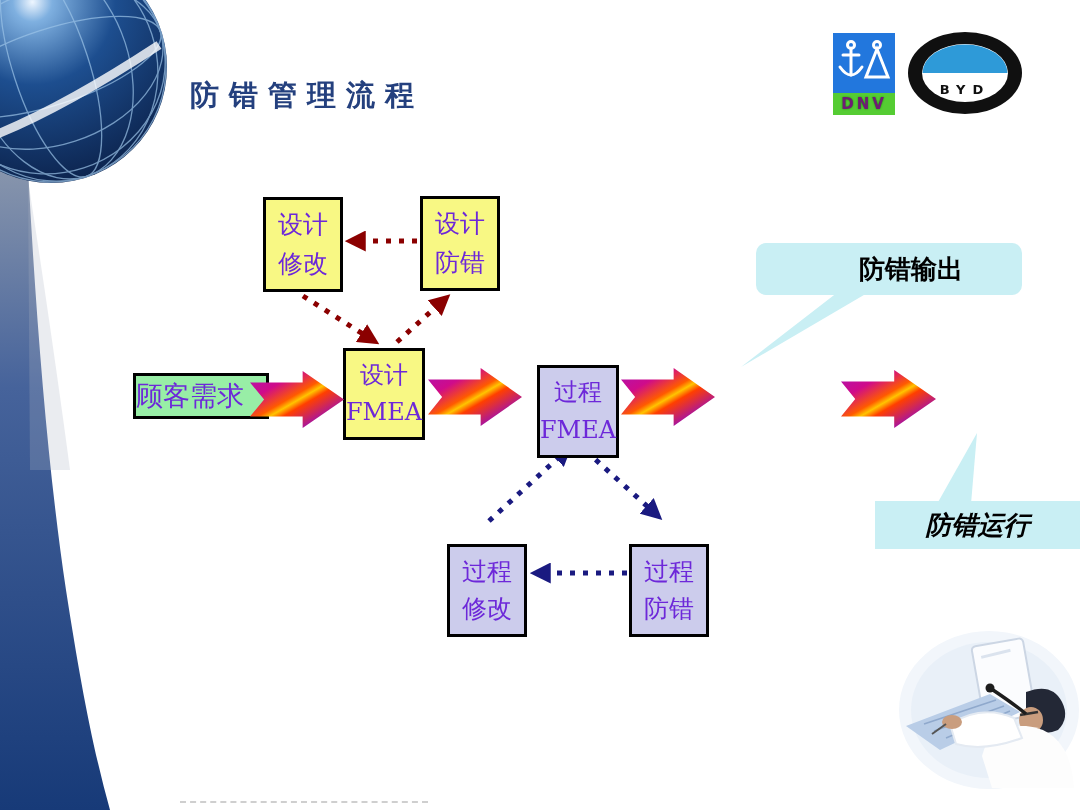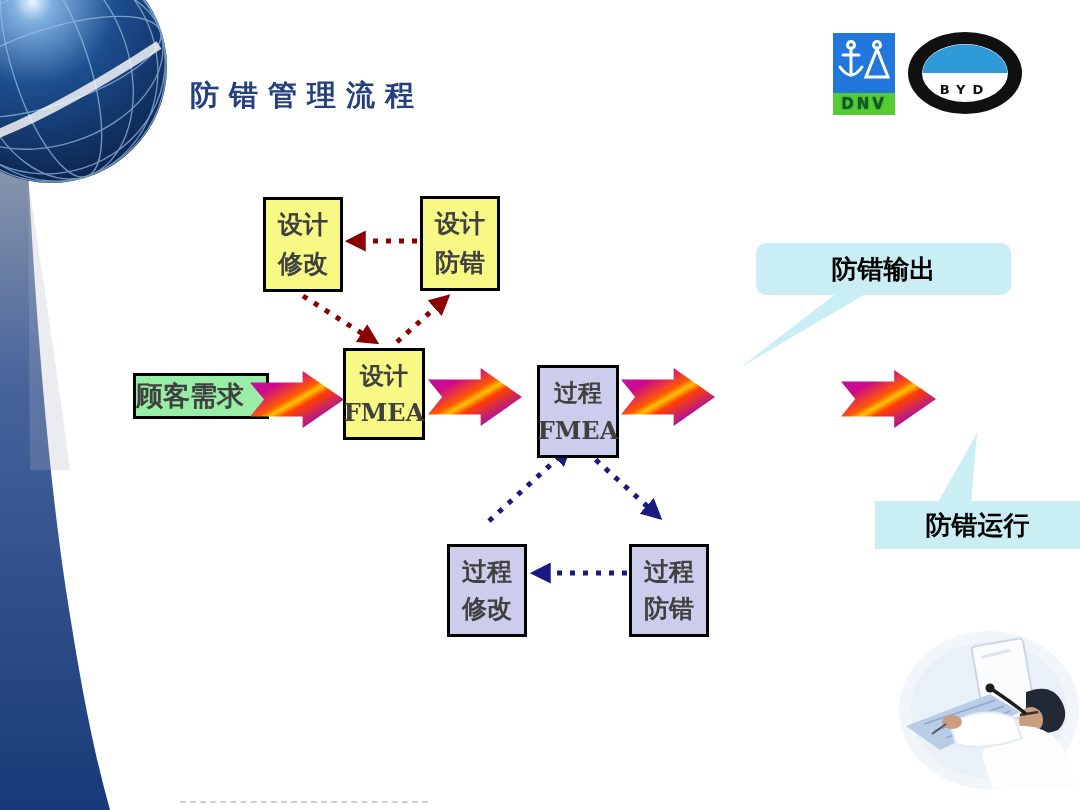--- a/index.html
+++ b/index.html
@@ -14,32 +14,32 @@
                  border-top:2px dashed #cfcfcf;}
 
   
   #page-title{position:absolute;left:190px;top:64px;font-family:"DejaVu Serif","Liberation Serif",serif;
       font-size:29px;font-weight:bold;color:var(--title-text,#24407e);letter-spacing:10px;margin-top:12px;}
 
   
   #dnv-logo{position:absolute;left:833px;top:33px;width:62px;height:84px;}
   #dnv-square{width:62px;height:60px;background:var(--dnv-blue,#2277dd);display:flex;
       align-items:center;justify-content:center;}
-  #dnv-bar{width:62px;height:22px;background:var(--dnv-green,#55cc33);color:#14532d;
+  #dnv-bar{width:62px;height:22px;background:var(--dnv-green,#55cc33);color:#701a75;
       font-weight:bold;font-size:15px;letter-spacing:3px;display:flex;align-items:center;
       justify-content:center;text-shadow:0 0 2px #1a7a10;}
   #byd-logo{position:absolute;left:906px;top:30px;width:118px;height:86px;}
 
   
   #connector-svg{position:absolute;left:0;top:0;width:1080px;height:810px;pointer-events:none;}
 
   
   .box{position:absolute;border:3px solid #000;box-sizing:border-box;display:flex;
        flex-direction:column;align-items:center;justify-content:space-evenly;
-       font-family:"DejaVu Serif","Liberation Serif",serif;font-weight:bold;color:#404040;}
+       font-family:"DejaVu Serif","Liberation Serif",serif;font-weight:normal;color:#6d28d9;}
   .box .ln{line-height:1.05;}
   .yellow{background:var(--yellow-box,#f8f884);}
   .lavender{background:var(--lavender-box,#ccccec);margin-top:17px;}
   .single{flex-direction:row;justify-content:flex-start;}
 
   #box-design-modify{left:263px;top:197px;width:80px;height:95px;font-size:25px;}
   #box-design-proof {left:420px;top:196px;width:80px;height:95px;font-size:25px;}
   #box-design-fmea  {left:343px;top:348px;width:82px;height:92px;font-size:24px;}
   #box-process-fmea {left:537px;top:348px;width:82px;height:93px;font-size:24px;}
   #box-process-modify{left:447px;top:527px;width:80px;height:93px;font-size:25px;}
@@ -55,22 +55,22 @@
                 #ff3f00 58%,#a512a5 80%,#8b109b 98%);}
   #flow-arrow-1{left:250px;top:371px;width:94px;height:57px;}
   #flow-arrow-2{left:428px;top:368px;width:94px;height:58px;}
   #flow-arrow-3{left:621px;top:368px;width:94px;height:58px;}
   #flow-arrow-4{left:841px;top:370px;width:95px;height:58px;}
 
   
   .callout{position:absolute;background:var(--callout,#c9eff4);display:flex;align-items:center;
      justify-content:center;font-family:"DejaVu Serif","Liberation Serif",serif;
      font-weight:bold;font-size:26px;color:#000;}
-  #callout-output{left:756px;top:243px;width:255px;height:52px;border-radius:10px;}
-  #callout-run{left:875px;top:501px;width:205px;height:48px;}
+  #callout-output{left:756px;top:243px;width:222px;height:52px;border-radius:10px;padding-left:44px;}
+  #callout-run{left:875px;top:501px;width:205px;height:48px;font-style:italic;}
 
   
   #person-image{position:absolute;left:898px;top:628px;width:182px;height:168px;}
 </style>
 </head>
 <body>
 
 <div class="slide">
 
   <svg id="swoosh-svg">

